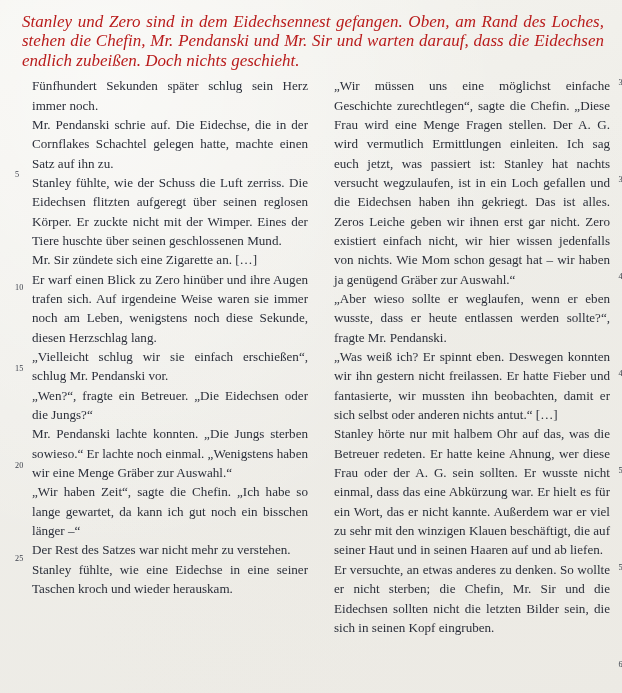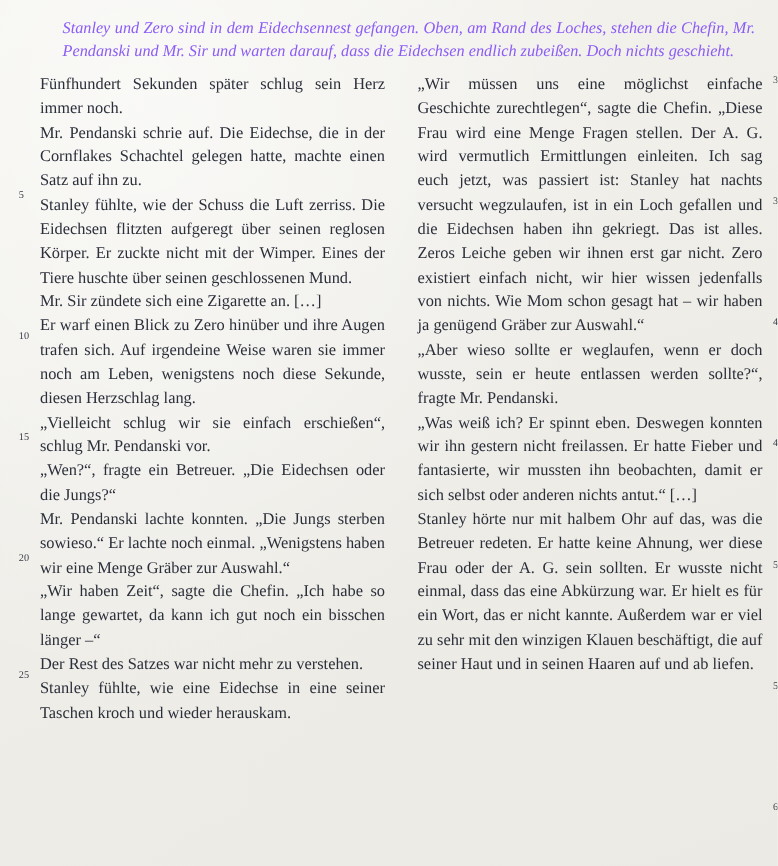--- a/index.html
+++ b/index.html
@@ -29,26 +29,26 @@
     position: relative;
     width: 622px;
     height: 693px;
     box-sizing: border-box;
     padding: 6px 12px 0 14px;
   }
 
   
   .intro {
     font-style: italic;
-    font-size: 13px;
+    font-size: 17px;
     line-height: 19.4px;
     text-align: justify;
     text-justify: inter-word;
-    margin: 6px 6px 4px 36px;
-    color: #8b5cf6;
+    margin: 6px 6px 4px 8px;
+    color: #b91c1c;
   }
   .intro p { margin: 0; }
 
   
   .columns {
     display: flex;
     gap: 26px;
     margin-top: 6px;
   }
   .col {
@@ -129,21 +129,22 @@
       <div class="linewrap">
         <span class="lnum lnum-right" style="top:3px">30</span>
         <span class="lnum lnum-right" style="top:100px">35</span>
         <span class="lnum lnum-right" style="top:197px">40</span>
         <span class="lnum lnum-right" style="top:294px">45</span>
         <span class="lnum lnum-right" style="top:391px">50</span>
         <span class="lnum lnum-right" style="top:488px">55</span>
         <span class="lnum lnum-right" style="top:585px">60</span>
 
         <p class="para">„Wir müssen uns eine möglichst einfache Geschichte zurechtlegen“, sagte die Chefin. „Diese Frau wird eine Menge Fragen stellen. Der A. G. wird vermutlich Ermittlungen einleiten. Ich sag euch jetzt, was passiert ist: Stanley hat nachts versucht wegzulaufen, ist in ein Loch gefallen und die Eidechsen haben ihn gekriegt. Das ist alles. Zeros Leiche geben wir ihnen erst gar nicht. Zero existiert einfach nicht, wir hier wissen jedenfalls von nichts. Wie Mom schon gesagt hat – wir haben ja genügend Gräber zur Auswahl.“</p>
-        <p class="para">„Aber wieso sollte er weglaufen, wenn er doch wusste, sein er heute entlassen werden sollte?“, fragte Mr. Pendanski.</p>
+        <p class="para">„Aber wieso sollte er weglaufen, wenn er eben wusste, dass er heute entlassen werden sollte?“, fragte Mr. Pendanski.</p>
         <p class="para">„Was weiß ich? Er spinnt eben. Deswegen konnten wir ihn gestern nicht freilassen. Er hatte Fieber und fantasierte, wir mussten ihn beobachten, damit er sich selbst oder anderen nichts antut.“ […]</p>
         <p class="para">Stanley hörte nur mit halbem Ohr auf das, was die Betreuer redeten. Er hatte keine Ahnung, wer diese Frau oder der A. G. sein sollten. Er wusste nicht einmal, dass das eine Abkürzung war. Er hielt es für ein Wort, das er nicht kannte. Außerdem war er viel zu sehr mit den winzigen Klauen beschäftigt, die auf seiner Haut und in seinen Haaren auf und ab liefen.</p>
+        <p class="para">Er versuchte, an etwas anderes zu denken. So wollte er nicht sterben; die Chefin, Mr. Sir und die Eidechsen sollten nicht die letzten Bilder sein, die sich in seinen Kopf eingruben.</p>
       </div>
 
     </div>
 
   </div>
 </div>
 
 </body></html>

